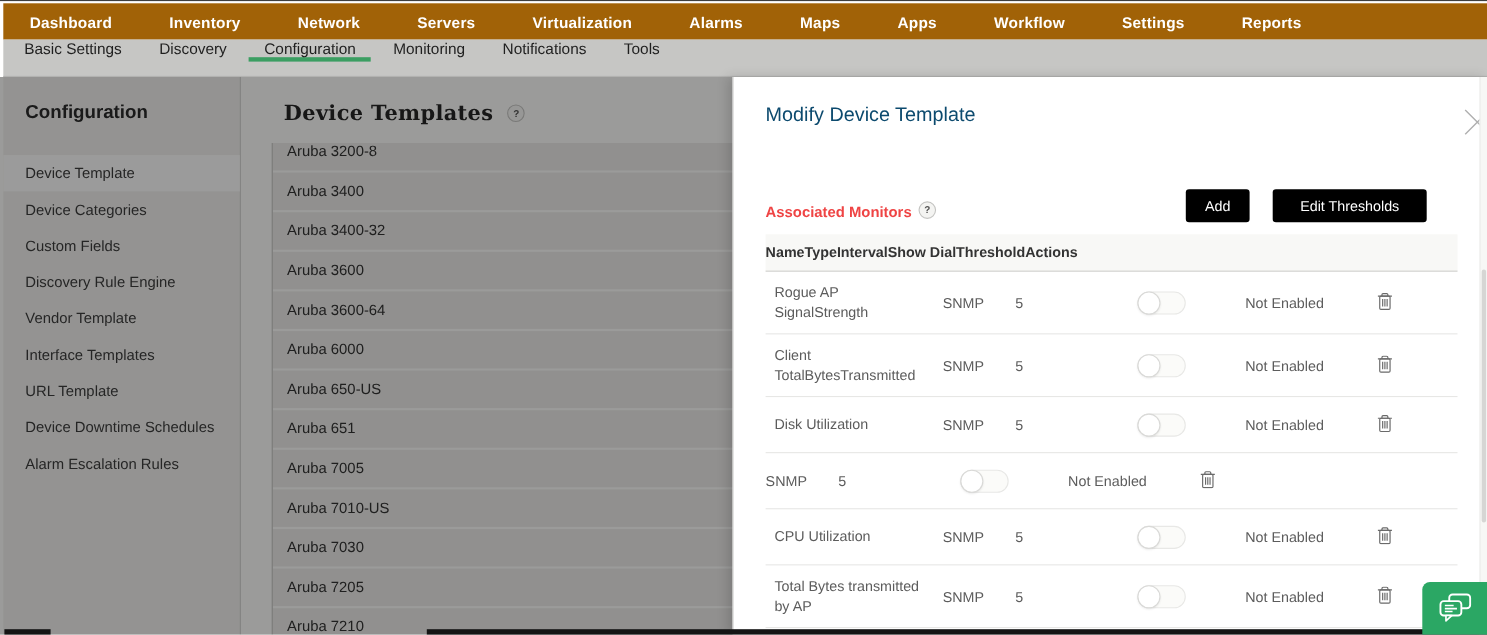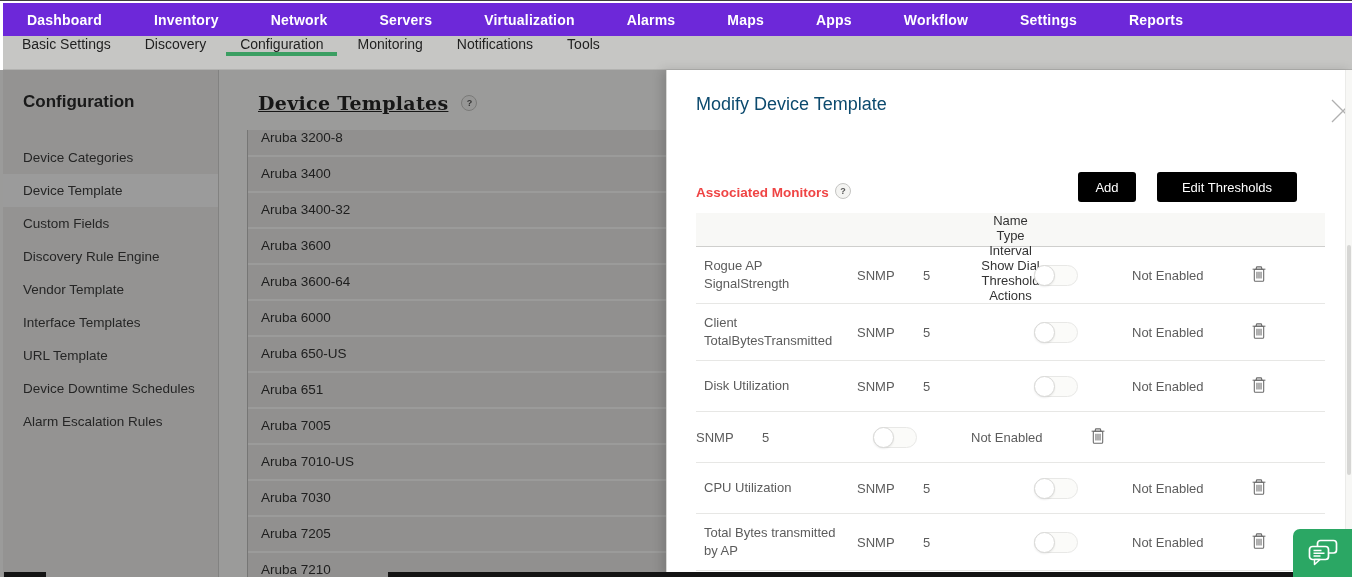--- a/index.html
+++ b/index.html
@@ -3,21 +3,21 @@
 <meta charset="utf-8">
 <style>
   html,body{margin:0;padding:0;}
   body{
     width:1352px;height:577px;overflow:hidden;position:relative;
     font-family:"Liberation Sans",sans-serif;background:#fff;
   }
   
   .top-edge{position:absolute;top:0;left:0;right:0;height:1px;background:#3f3f3f;}
   .topnav{
-    position:absolute;top:3px;left:3px;right:0;height:33px;background:#6d28d9;
+    position:absolute;top:3px;left:3px;right:0;height:33px;background:#a16207;
     display:flex;align-items:center;padding-left:24px;column-gap:52px;box-sizing:border-box;
   }
   .topnav-item{color:#fff;font-size:14px;font-weight:700;letter-spacing:.2px;cursor:pointer;white-space:nowrap;}
   .subnav{
     position:absolute;top:36px;left:3px;right:0;height:34px;background:#c6c6c4;
     display:flex;align-items:flex-start;padding-left:5px;column-gap:6px;box-sizing:border-box;
     border-bottom:1px solid #b2b2b0;
   }
   .subnav-item{
     display:flex;align-items:center;padding:0 14px;font-size:14px;color:#1f1f1f;
@@ -26,21 +26,21 @@
   .subnav-item.active{border-bottom-color:#3b9e62;}
   
   .content{position:absolute;top:70px;left:0;right:0;bottom:0;background:#fbfbf9;}
   .sidebar{position:absolute;top:0;left:3px;bottom:0;width:216px;background:#efeeec;border-right:1px solid #d2d2d0;box-sizing:border-box;}
   .sidebar-title{margin:22px 0 0 20px;font-size:17px;font-weight:700;color:#2b2b2b;}
   .side-list{list-style:none;margin:29px 0 0 0;padding:0;}
   .side-item{height:33px;line-height:33px;padding-left:20px;font-size:13.5px;color:#3d3d3d;cursor:pointer;}
   .side-item.active{background:#fbfbfa;}
   .list-area{position:absolute;top:0;left:220px;right:0;bottom:0;}
   .list-title-row{position:absolute;top:22px;left:38px;display:flex;align-items:center;gap:13px;}
-  .list-title{margin:0;font-family:"DejaVu Serif","Liberation Serif",serif;font-size:19px;font-weight:700;color:#262626;letter-spacing:.3px;text-decoration:underline;}
+  .list-title{margin:0;font-family:"DejaVu Serif","Liberation Serif",serif;font-size:19px;font-weight:700;color:#262626;letter-spacing:.3px;}
   .help{
     width:16px;height:16px;border-radius:50%;background:#f4f4f2;border:1px solid #c4c4c2;
     color:#555;font-size:9px;font-weight:700;display:inline-flex;align-items:center;justify-content:center;
     box-sizing:border-box;cursor:pointer;flex:0 0 auto;
   }
   .rows-viewport{position:absolute;top:60px;left:27px;right:0;bottom:0;overflow:hidden;border-left:1px solid #bfbfbd;}
   .rows{margin-top:-9px;}
   .device-row{height:34px;line-height:34px;background:#eae9e7;border-bottom:2px solid #fbfbf9;padding-left:13px;font-size:13.5px;color:#333;cursor:pointer;}
   .overlay{position:absolute;inset:0;background:rgba(0,0,0,.38);}
   
@@ -52,21 +52,21 @@
   .close-btn{position:absolute;top:26px;right:-6px;width:30px;height:30px;background:none;border:0;padding:0;cursor:pointer;}
   .monitors-label{position:absolute;top:115px;left:29px;font-size:13.5px;font-weight:700;color:#ef4444;}
   .panel .help.panel-help{position:absolute;top:113px;left:168px;}
   .btn{
     position:absolute;top:102px;height:30px;background:#000000;color:#fff;border:0;border-radius:3px;
     font-size:13px;font-family:inherit;cursor:pointer;
   }
   .btn-add{right:216px;width:58px;}
   .btn-edit{right:55px;width:140px;}
   .table{position:absolute;top:143px;left:29px;right:27px;}
-  .thead{display:flex;align-items:center;height:33px;background:#f8f8f6;border-bottom:1px solid #cfcfcd;font-size:13px;font-weight:400;color:#333;flex-direction:column;}
+  .thead{display:flex;align-items:center;height:33px;background:#f8f8f6;border-bottom:1px solid #cfcfcd;font-size:13px;font-weight:700;color:#333;}
   .c1{width:161px;box-sizing:border-box;padding-left:8px;flex:0 0 auto;}
   .c2{width:66px;flex:0 0 auto;}
   .c3{width:108px;flex:0 0 auto;}
   .c4{width:101px;flex:0 0 auto;}
   .c5{width:104px;flex:0 0 auto;}
   .c6{flex:1 1 auto;}
   .tr{display:flex;align-items:center;min-height:50px;border-bottom:1px solid #e7e7e5;font-size:13px;color:#5c5c5c;}
   .td-name{padding-top:10px;padding-bottom:10px;padding-right:10px;line-height:18px;}
   .toggle{width:44px;height:21px;border:1px solid #e8e8e6;border-radius:11px;background:#fbfbf9;position:relative;box-sizing:border-box;cursor:pointer;margin-left:3px;}
   .knob{position:absolute;left:-1px;top:-1px;width:21px;height:21px;border-radius:50%;background:#fff;border:1px solid #d9d9d7;box-shadow:0 1px 2px rgba(0,0,0,.08);box-sizing:border-box;}
@@ -126,23 +126,23 @@
 
     <a class="subnav-item">Tools</a>
 
 </nav>
 
 <main class="content">
   <aside class="sidebar">
     <h2 class="sidebar-title">Configuration</h2>
     <ul class="side-list">
 
+        <li class="side-item active">Device Template</li>
+
         <li class="side-item">Device Categories</li>
-
-        <li class="side-item active">Device Template</li>
 
         <li class="side-item">Custom Fields</li>
 
         <li class="side-item">Discovery Rule Engine</li>
 
         <li class="side-item">Vendor Template</li>
 
         <li class="side-item">Interface Templates</li>
 
         <li class="side-item">URL Template</li>

